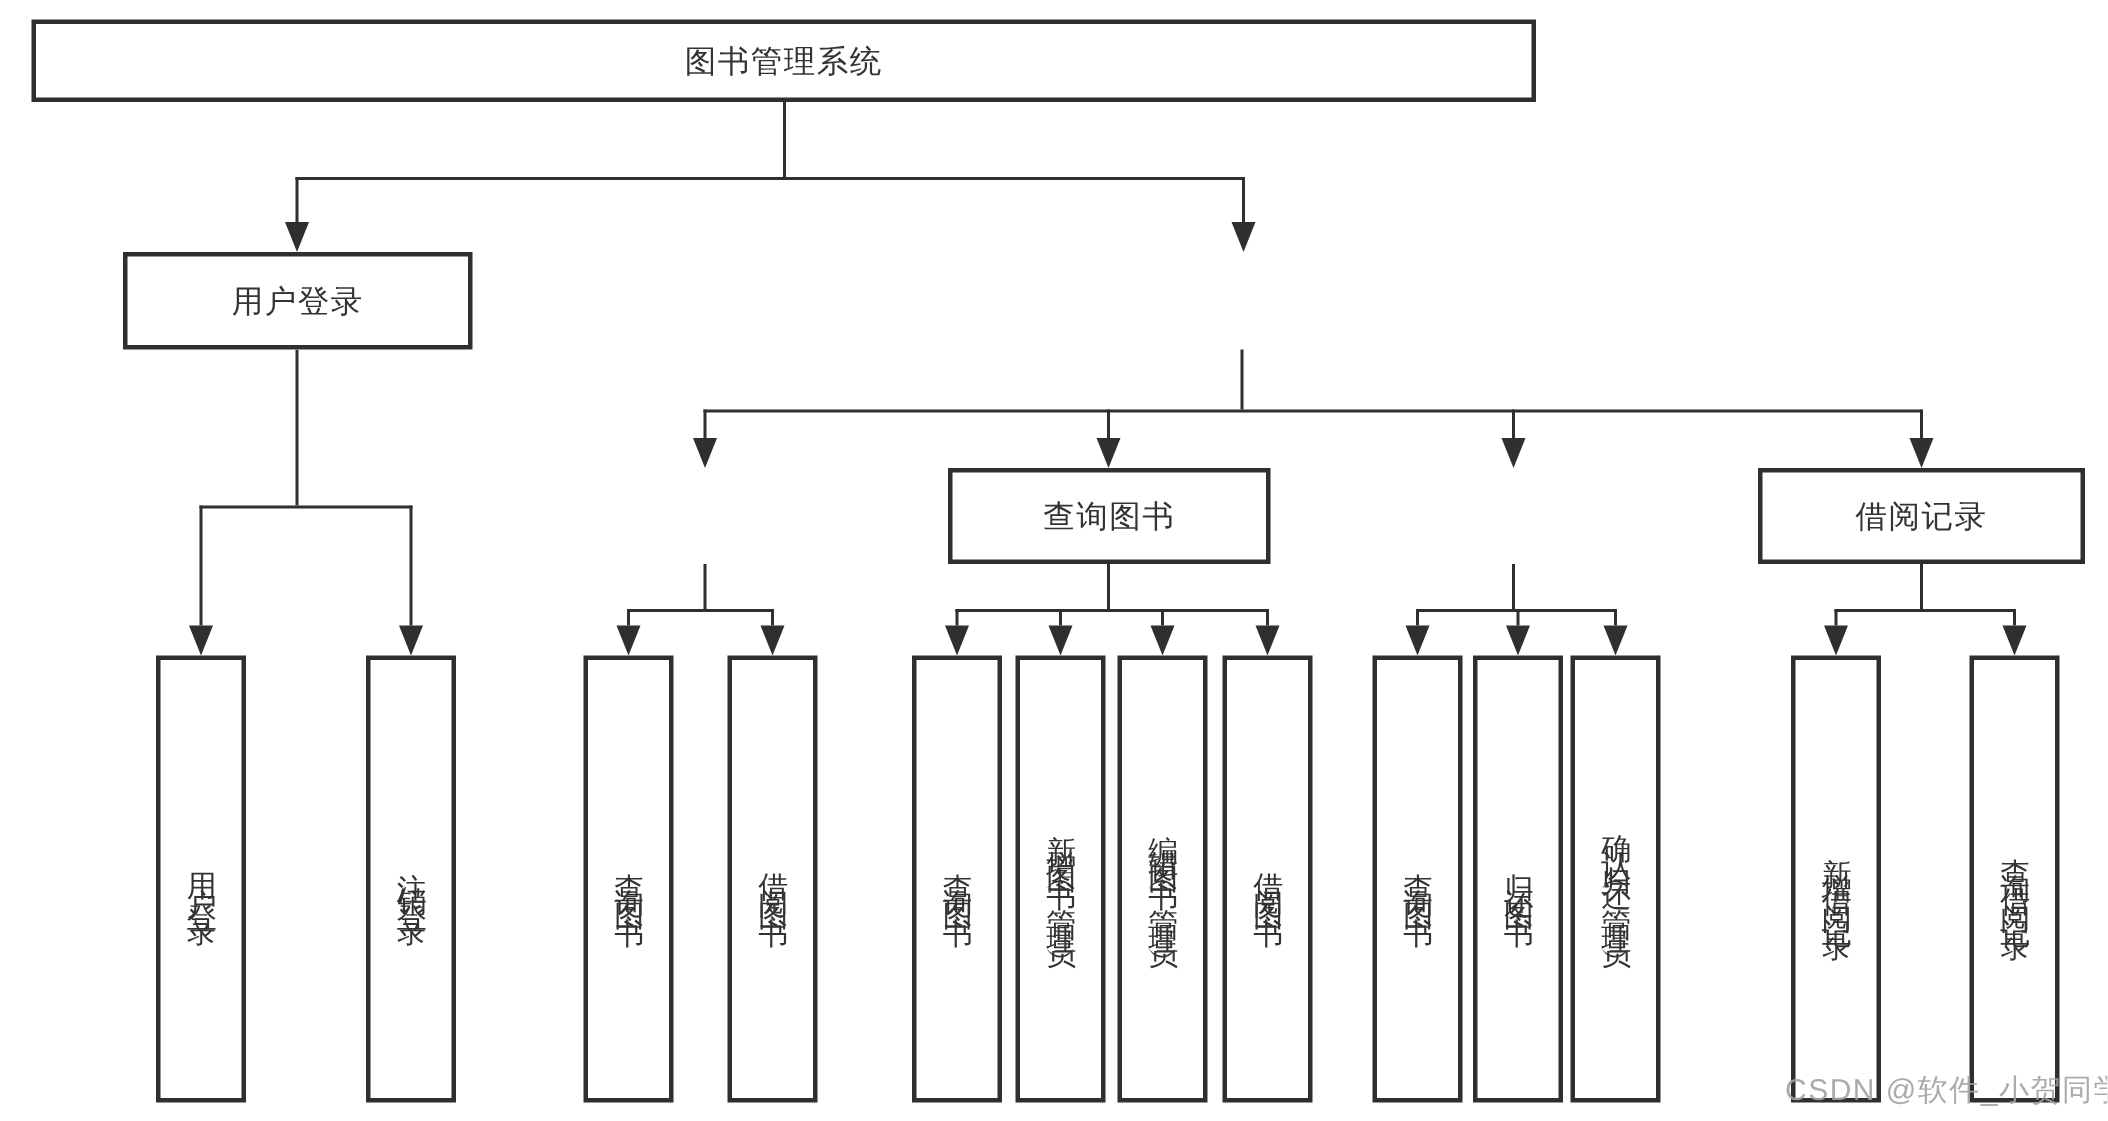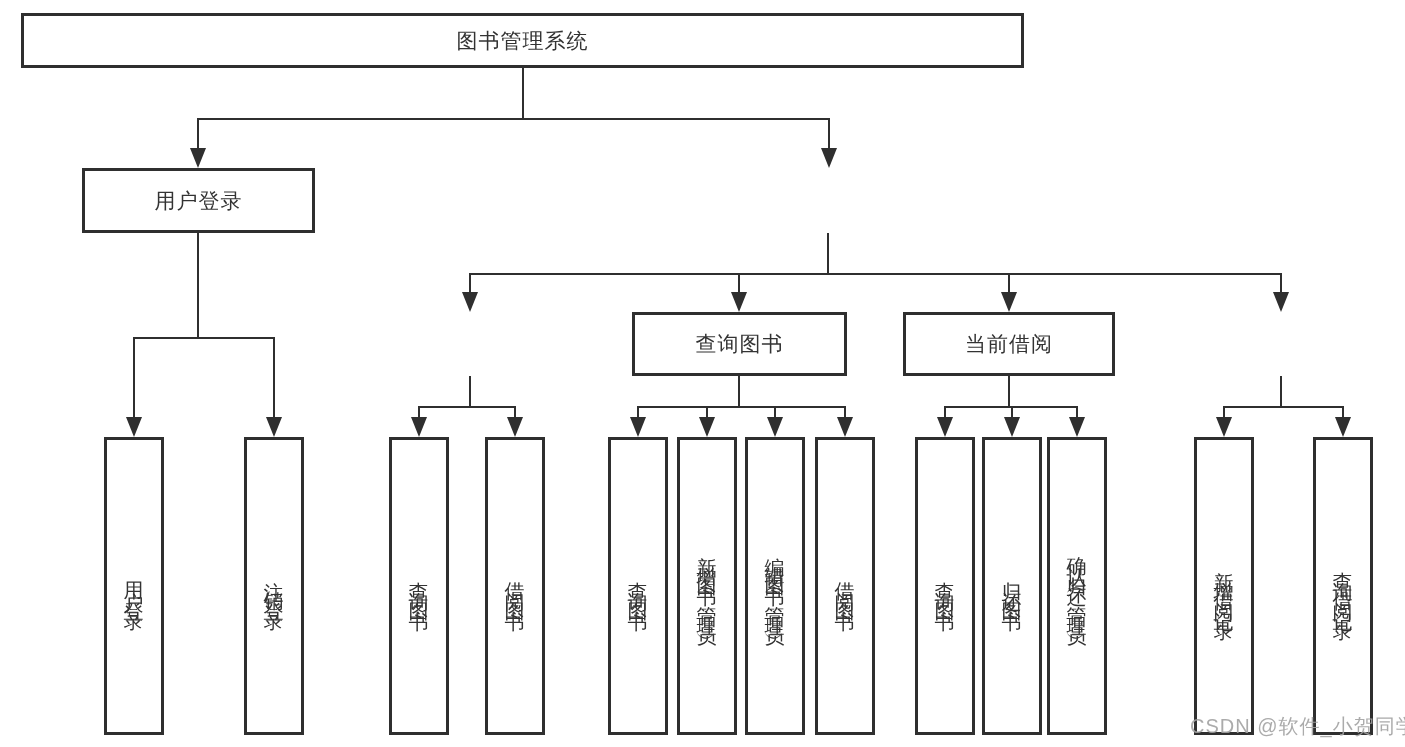--- a/index.html
+++ b/index.html
@@ -111,24 +111,24 @@
   <div class="node hz" style="left:82px;top:168px;width:233px;height:65px">
     <span>用户登录</span>
   </div>
 
 
 
   <div class="node hz" style="left:632px;top:312px;width:215px;height:64px">
     <span>查询图书</span>
   </div>
 
-  <div class="node hz" style="left:903px;top:312px;width:212px;height:64px">
-    <span>当前借阅</span>
+
+  <div class="node hz" style="left:1172px;top:312px;width:218px;height:64px">
+    <span>借阅记录</span>
   </div>
-
 
   <div class="node vt" style="left:104px;top:437px;width:60px;height:298px">
     <span>用户登录</span>
   </div>
   <div class="node vt" style="left:244px;top:437px;width:60px;height:298px">
     <span>注销登录</span>
   </div>
 
   <div class="node vt" style="left:389px;top:437px;width:60px;height:298px">
     <span>查询图书</span>

